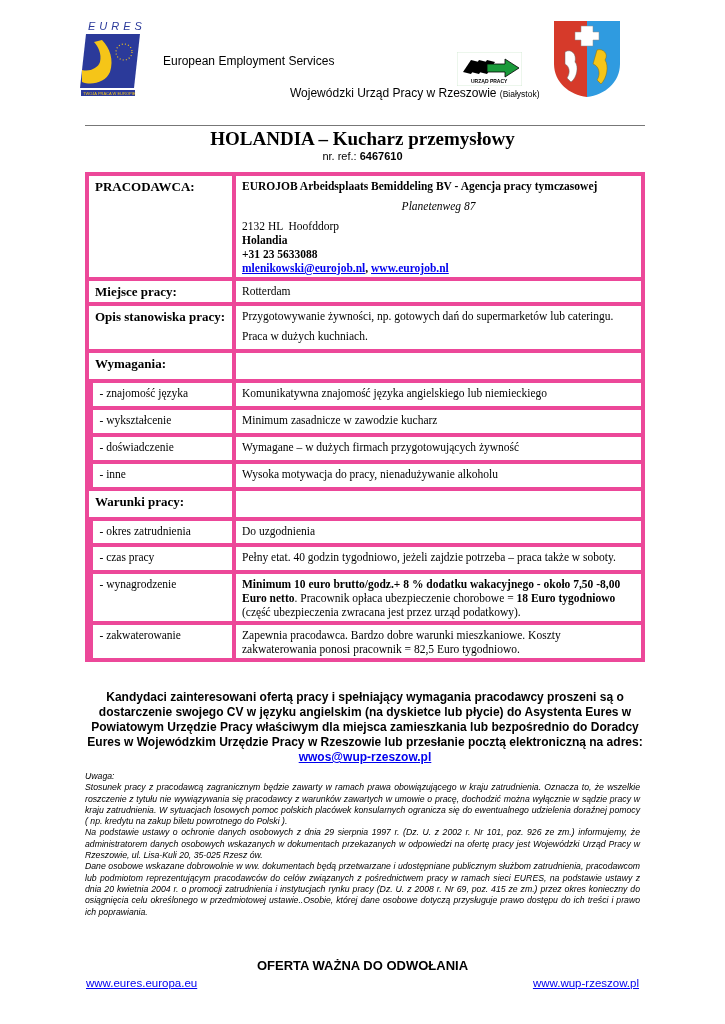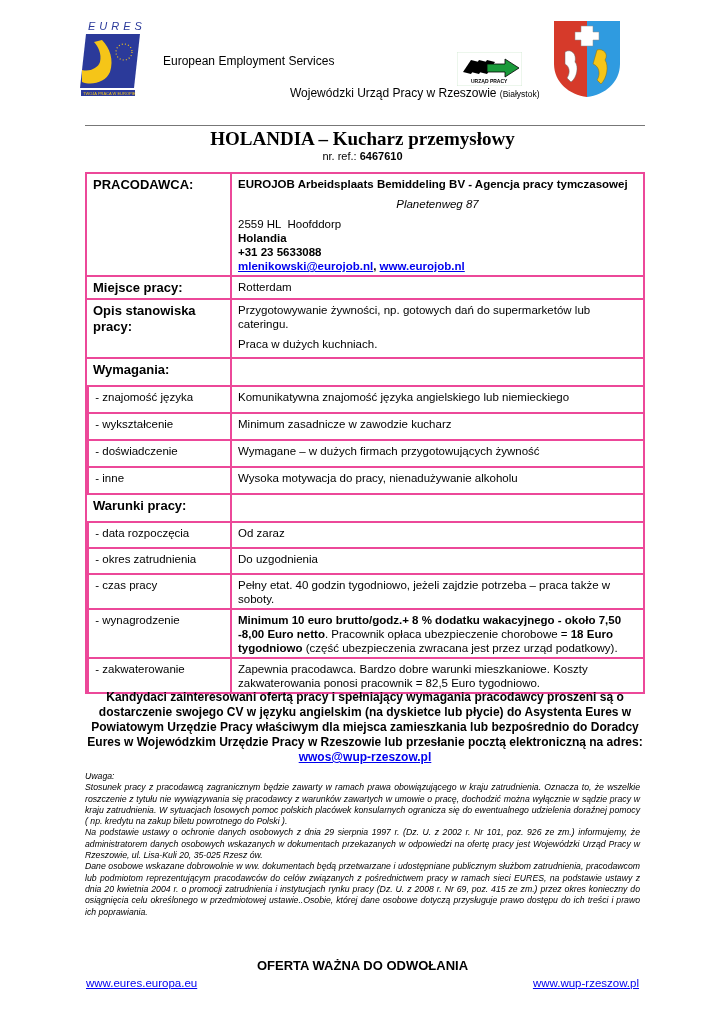--- a/index.html
+++ b/index.html
@@ -15,21 +15,21 @@
   #wup-line .small { font-size:8.5px; }
   #coat { left:553px; top:20px; width:68px; height:78px; }
   #rule { left:85px; top:125px; width:560px; height:0; border-top:1.5px solid #777; }
 
   #title { left:0; width:725px; top:128px; text-align:center; font-family:"Liberation Serif", serif; font-weight:bold; font-size:19px; }
   #ref { left:0; width:725px; top:150px; text-align:center; font-size:11px; }
   #ref b { font-weight:bold; }
 
   
   #offer-table { left:85px; top:172px; width:560px; border-collapse:collapse; font-size:11.5px; }
-  #offer-table td { border:2px solid #ec4899; vertical-align:top; padding:3px 6px 2px 6px; line-height:14px; }
+  #offer-table td { border:4px solid #ec4899; vertical-align:top; padding:3px 6px 2px 6px; line-height:14px;font-family:Liberation Serif, serif; }
   #offer-table td.lab { width:131px; font-weight:bold; font-size:13px; line-height:16px; }
   #offer-table td.val { }
   #offer-table td.stub { width:0; padding:0; border-right:1px solid #666; }
   #offer-table td.sub { width:112px; }
   .p { margin:0 0 6px 0; }
   .b { font-weight:bold; }
   .i { font-style:italic;text-align:center; }
 
   #apply { left:85px; width:560px; top:690px; text-align:center; font-weight:bold; font-size:12px; line-height:15px; }
 
@@ -88,21 +88,21 @@
   <b>6467610</b>
 </div>
 
 <table class="abs" id="offer-table">
   <tbody>
       <tr>
     <td class="lab" colspan="2">PRACODAWCA:</td>
     <td class="val">
       <div class="p b">EUROJOB Arbeidsplaats Bemiddeling BV - Agencja pracy tymczasowej</div>
       <div class="p i">Planetenweg 87</div>
-      <div style="white-space:pre">2559 HL  Hoofddorp</div>
+      <div style="white-space:pre">2132 HL  Hoofddorp</div>
       <div class="b">Holandia</div>
       <div class="b">+31 23 5633088</div>
       <div class="b">
         <a class="lnk" href="#">mlenikowski@eurojob.nl</a><span>, </span><a class="lnk" href="#">www.eurojob.nl</a>
       </div>
     </td>
   </tr>
   <tr>
     <td class="lab" colspan="2">Miejsce pracy:</td>
     <td class="val">Rotterdam</td>
@@ -137,25 +137,20 @@
     <td class="stub"></td>
     <td class="sub">- inne</td>
     <td class="val">Wysoka motywacja do pracy, nienadużywanie alkoholu</td>
   </tr>
   <tr>
     <td class="lab" colspan="2" style="padding-bottom:7px">Warunki pracy:</td>
     <td class="val"></td>
   </tr>
   <tr style="height:26px">
     <td class="stub"></td>
-    <td class="sub">- data rozpoczęcia</td>
-    <td class="val">Od zaraz</td>
-  </tr>
-  <tr style="height:26px">
-    <td class="stub"></td>
     <td class="sub">- okres zatrudnienia</td>
     <td class="val">Do uzgodnienia</td>
   </tr>
   <tr style="height:27px">
     <td class="stub"></td>
     <td class="sub">- czas pracy</td>
     <td class="val">Pełny etat. 40 godzin tygodniowo, jeżeli zajdzie potrzeba – praca także w soboty.</td>
   </tr>
   <tr>
     <td class="stub"></td>

